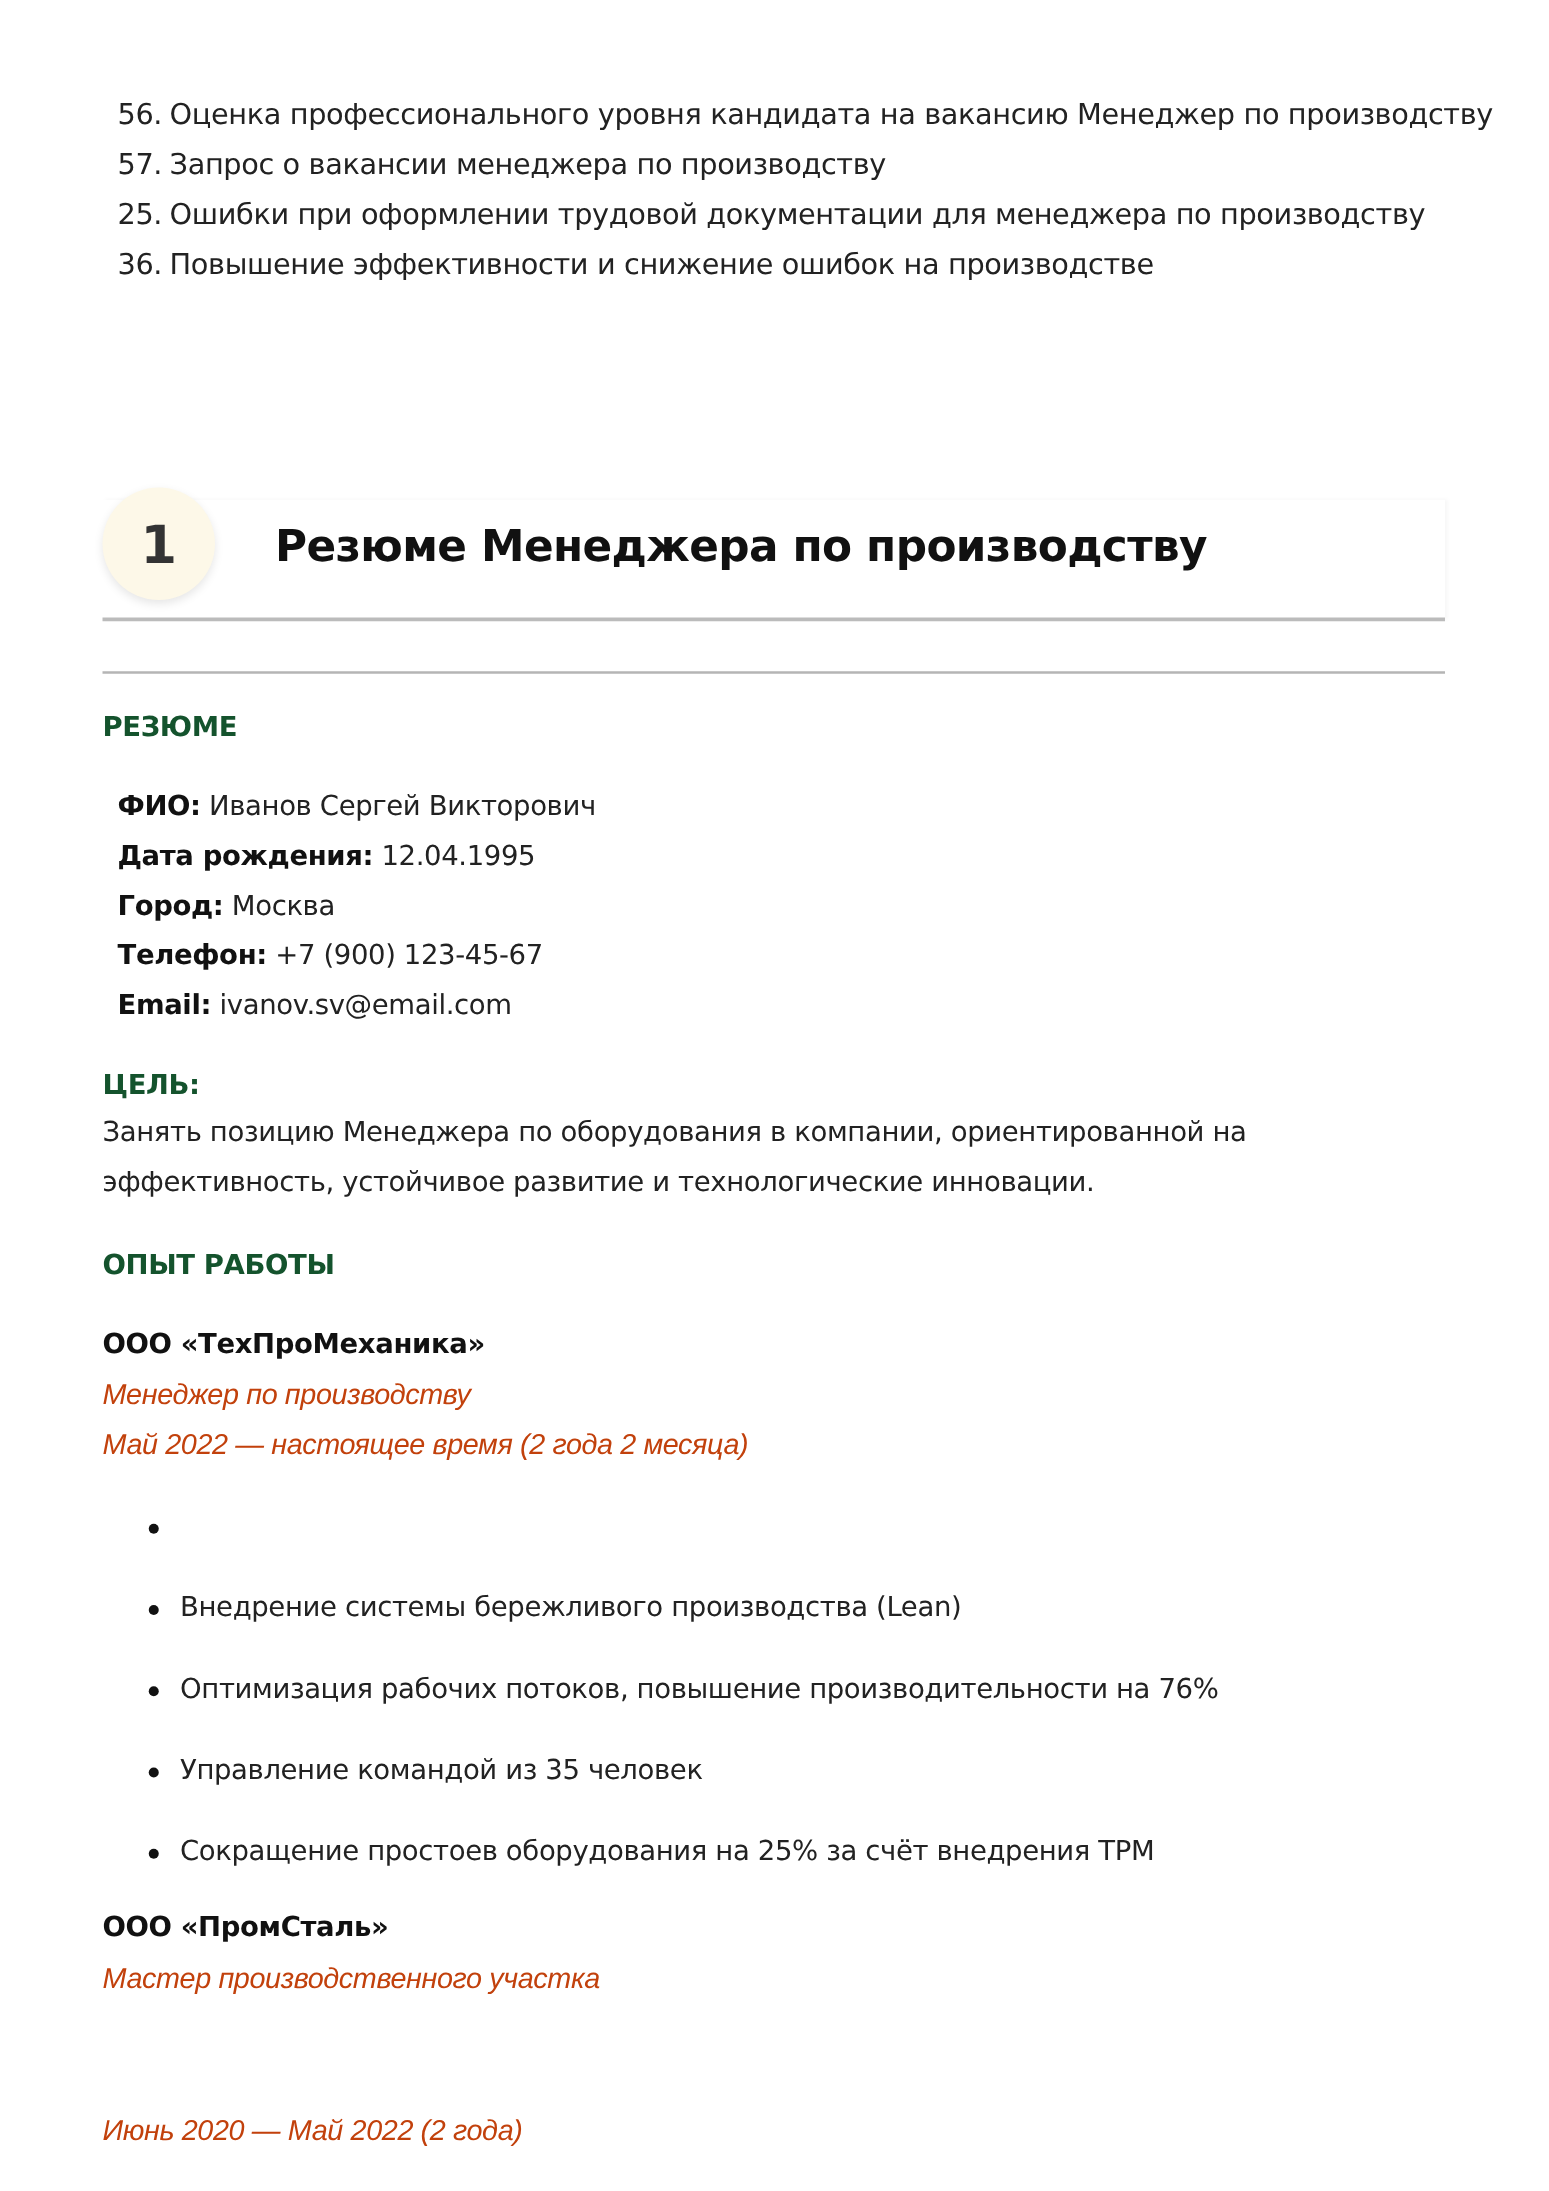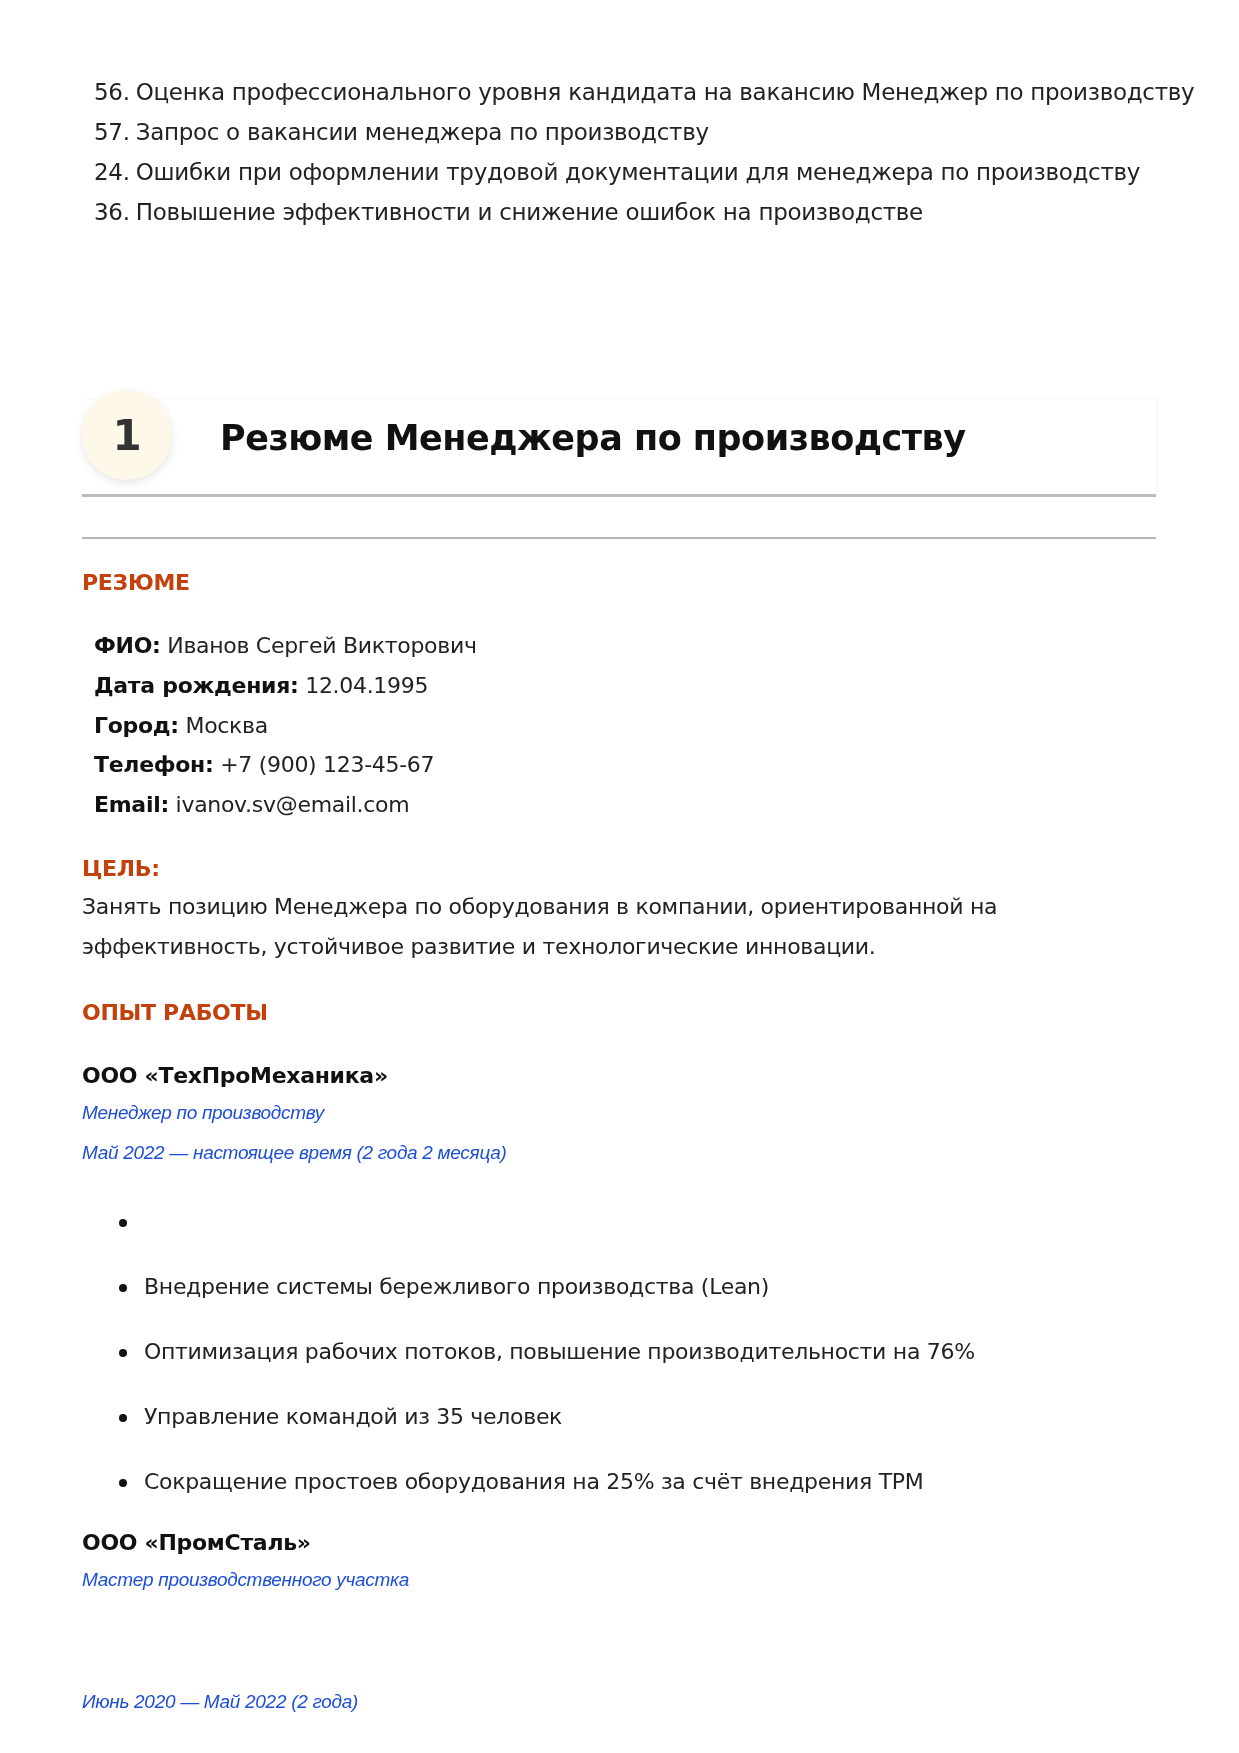--- a/index.html
+++ b/index.html
@@ -98,21 +98,21 @@
       top: 0;
       width: 1074px;
       font-size: 22px;
       letter-spacing: -0.3px;
     }
     .h-caps {
       position: absolute;
       left: 0;
       font-weight: bold;
       font-size: 22px;
-      color: #c2410c;
+      color: #14532d;
       white-space: nowrap;
     }
     .field {
       position: absolute;
       left: 12px;
       font-size: 22px;
       white-space: nowrap;
       color: #222;
     }
     .field b { color: #111; }
@@ -130,22 +130,22 @@
       font-weight: bold;
       font-size: 22px;
       color: #111;
       white-space: nowrap;
     }
     .italic {
       position: absolute;
       left: 0;
       font-family: "Liberation Sans", sans-serif;
       font-style: italic;
-      font-size: 19px;
-      color: #1d4ed8;
+      font-size: 23px;
+      color: #c2410c;
       white-space: nowrap;
     }
     .bullets {
       position: absolute;
       left: 0;
       margin: 0;
       padding: 0;
       list-style: none;
     }
     .bullets li {
@@ -168,21 +168,21 @@
     }
   </style>
 </head>
 <body>
 
 <div class="page">
 
   <ol class="toc">
     <li><span class="num">56.</span><span>Оценка профессионального уровня кандидата на вакансию Менеджер по производству</span></li>
     <li><span class="num">57.</span><span>Запрос о вакансии менеджера по производству</span></li>
-    <li><span class="num">24.</span><span>Ошибки при оформлении трудовой документации для менеджера по производству</span></li>
+    <li><span class="num">25.</span><span>Ошибки при оформлении трудовой документации для менеджера по производству</span></li>
     <li><span class="num">36.</span><span>Повышение эффективности и снижение ошибок на производстве</span></li>
   </ol>
 
   <div class="section-header">
     <div class="badge">1</div>
     <h2 class="section-title">Резюме Менеджера по производству</h2>
   </div>
 
   <hr class="divider">
 

